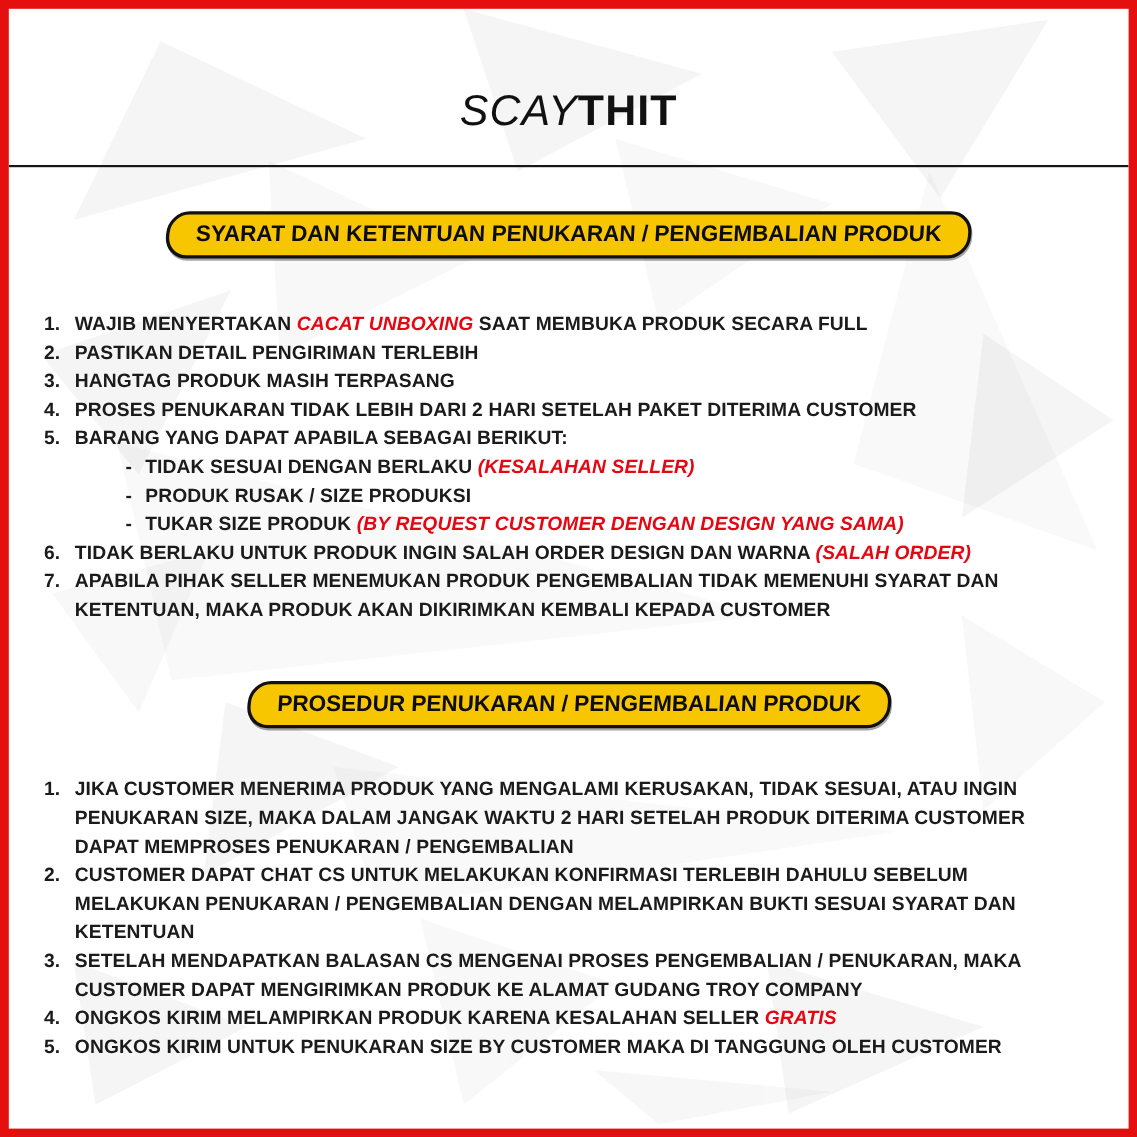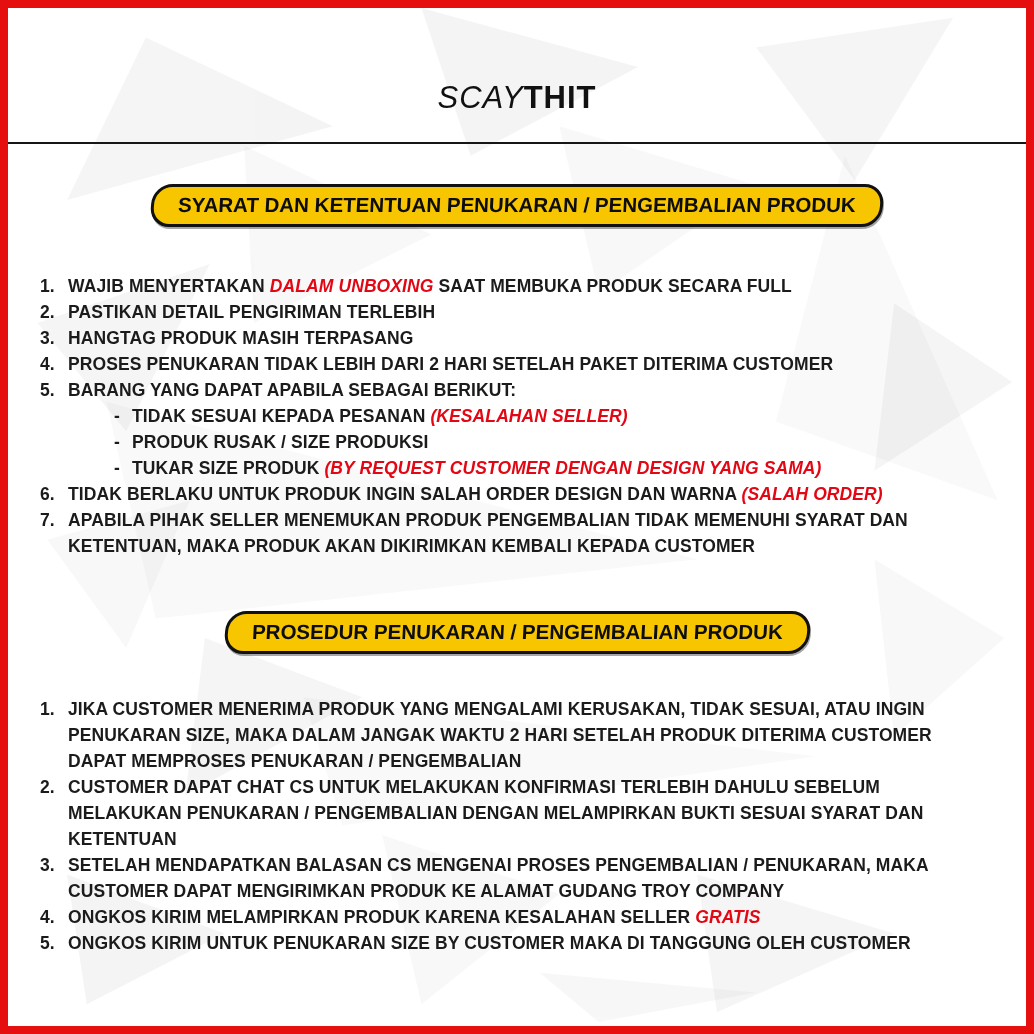--- a/index.html
+++ b/index.html
@@ -20,21 +20,21 @@
   .watermark {
     position: absolute; left: 0; top: 0;
     width: 100%; height: 100%;
     pointer-events: none;
   }
   .content { position: relative; }
 
   
   .header { text-align: center; margin-top: 72px; }
   .brand {
-    font-size: 31px;
+    font-size: 39px;
     color: #111;
     letter-spacing: 1px;
     margin: 0;
     font-weight: 400;
   }
   .brand .brand-light { font-weight: 400; font-style: italic; }
   .brand .brand-bold  { font-weight: 700; font-style: normal; }
 
   .divider {
     border: none;
@@ -131,41 +131,41 @@
 
     <section>
       <div class="badge-row first">
         <div class="badge">
           <span class="badge-text">SYARAT DAN KETENTUAN PENUKARAN / PENGEMBALIAN PRODUK</span>
         </div>
       </div>
       <ol class="list first">
           <li class="item">
             <span class="num">1.</span>
-            <div class="txt"><span>WAJIB MENYERTAKAN </span><span class="hl">DALAM UNBOXING</span><span> SAAT MEMBUKA PRODUK SECARA FULL</span></div>
+            <div class="txt"><span>WAJIB MENYERTAKAN </span><span class="hl">CACAT UNBOXING</span><span> SAAT MEMBUKA PRODUK SECARA FULL</span></div>
           </li>
           <li class="item">
             <span class="num">2.</span>
             <div class="txt"><span>PASTIKAN DETAIL PENGIRIMAN TERLEBIH</span></div>
           </li>
           <li class="item">
             <span class="num">3.</span>
             <div class="txt"><span>HANGTAG PRODUK MASIH TERPASANG</span></div>
           </li>
           <li class="item">
             <span class="num">4.</span>
             <div class="txt"><span>PROSES PENUKARAN TIDAK LEBIH DARI 2 HARI SETELAH PAKET DITERIMA CUSTOMER</span></div>
           </li>
           <li class="item">
             <span class="num">5.</span>
             <div class="txt"><span>BARANG YANG DAPAT APABILA SEBAGAI BERIKUT:</span></div>
           </li>
           <li class="subitem">
             <span class="dash">-</span>
-            <div class="txt"><span>TIDAK SESUAI KEPADA PESANAN </span><span class="hl">(KESALAHAN SELLER)</span></div>
+            <div class="txt"><span>TIDAK SESUAI DENGAN BERLAKU </span><span class="hl">(KESALAHAN SELLER)</span></div>
           </li>
           <li class="subitem">
             <span class="dash">-</span>
             <div class="txt"><span>PRODUK RUSAK / SIZE PRODUKSI</span></div>
           </li>
           <li class="subitem">
             <span class="dash">-</span>
             <div class="txt"><span>TUKAR SIZE PRODUK </span><span class="hl">(BY REQUEST CUSTOMER DENGAN DESIGN YANG SAMA)</span></div>
           </li>
           <li class="item">

